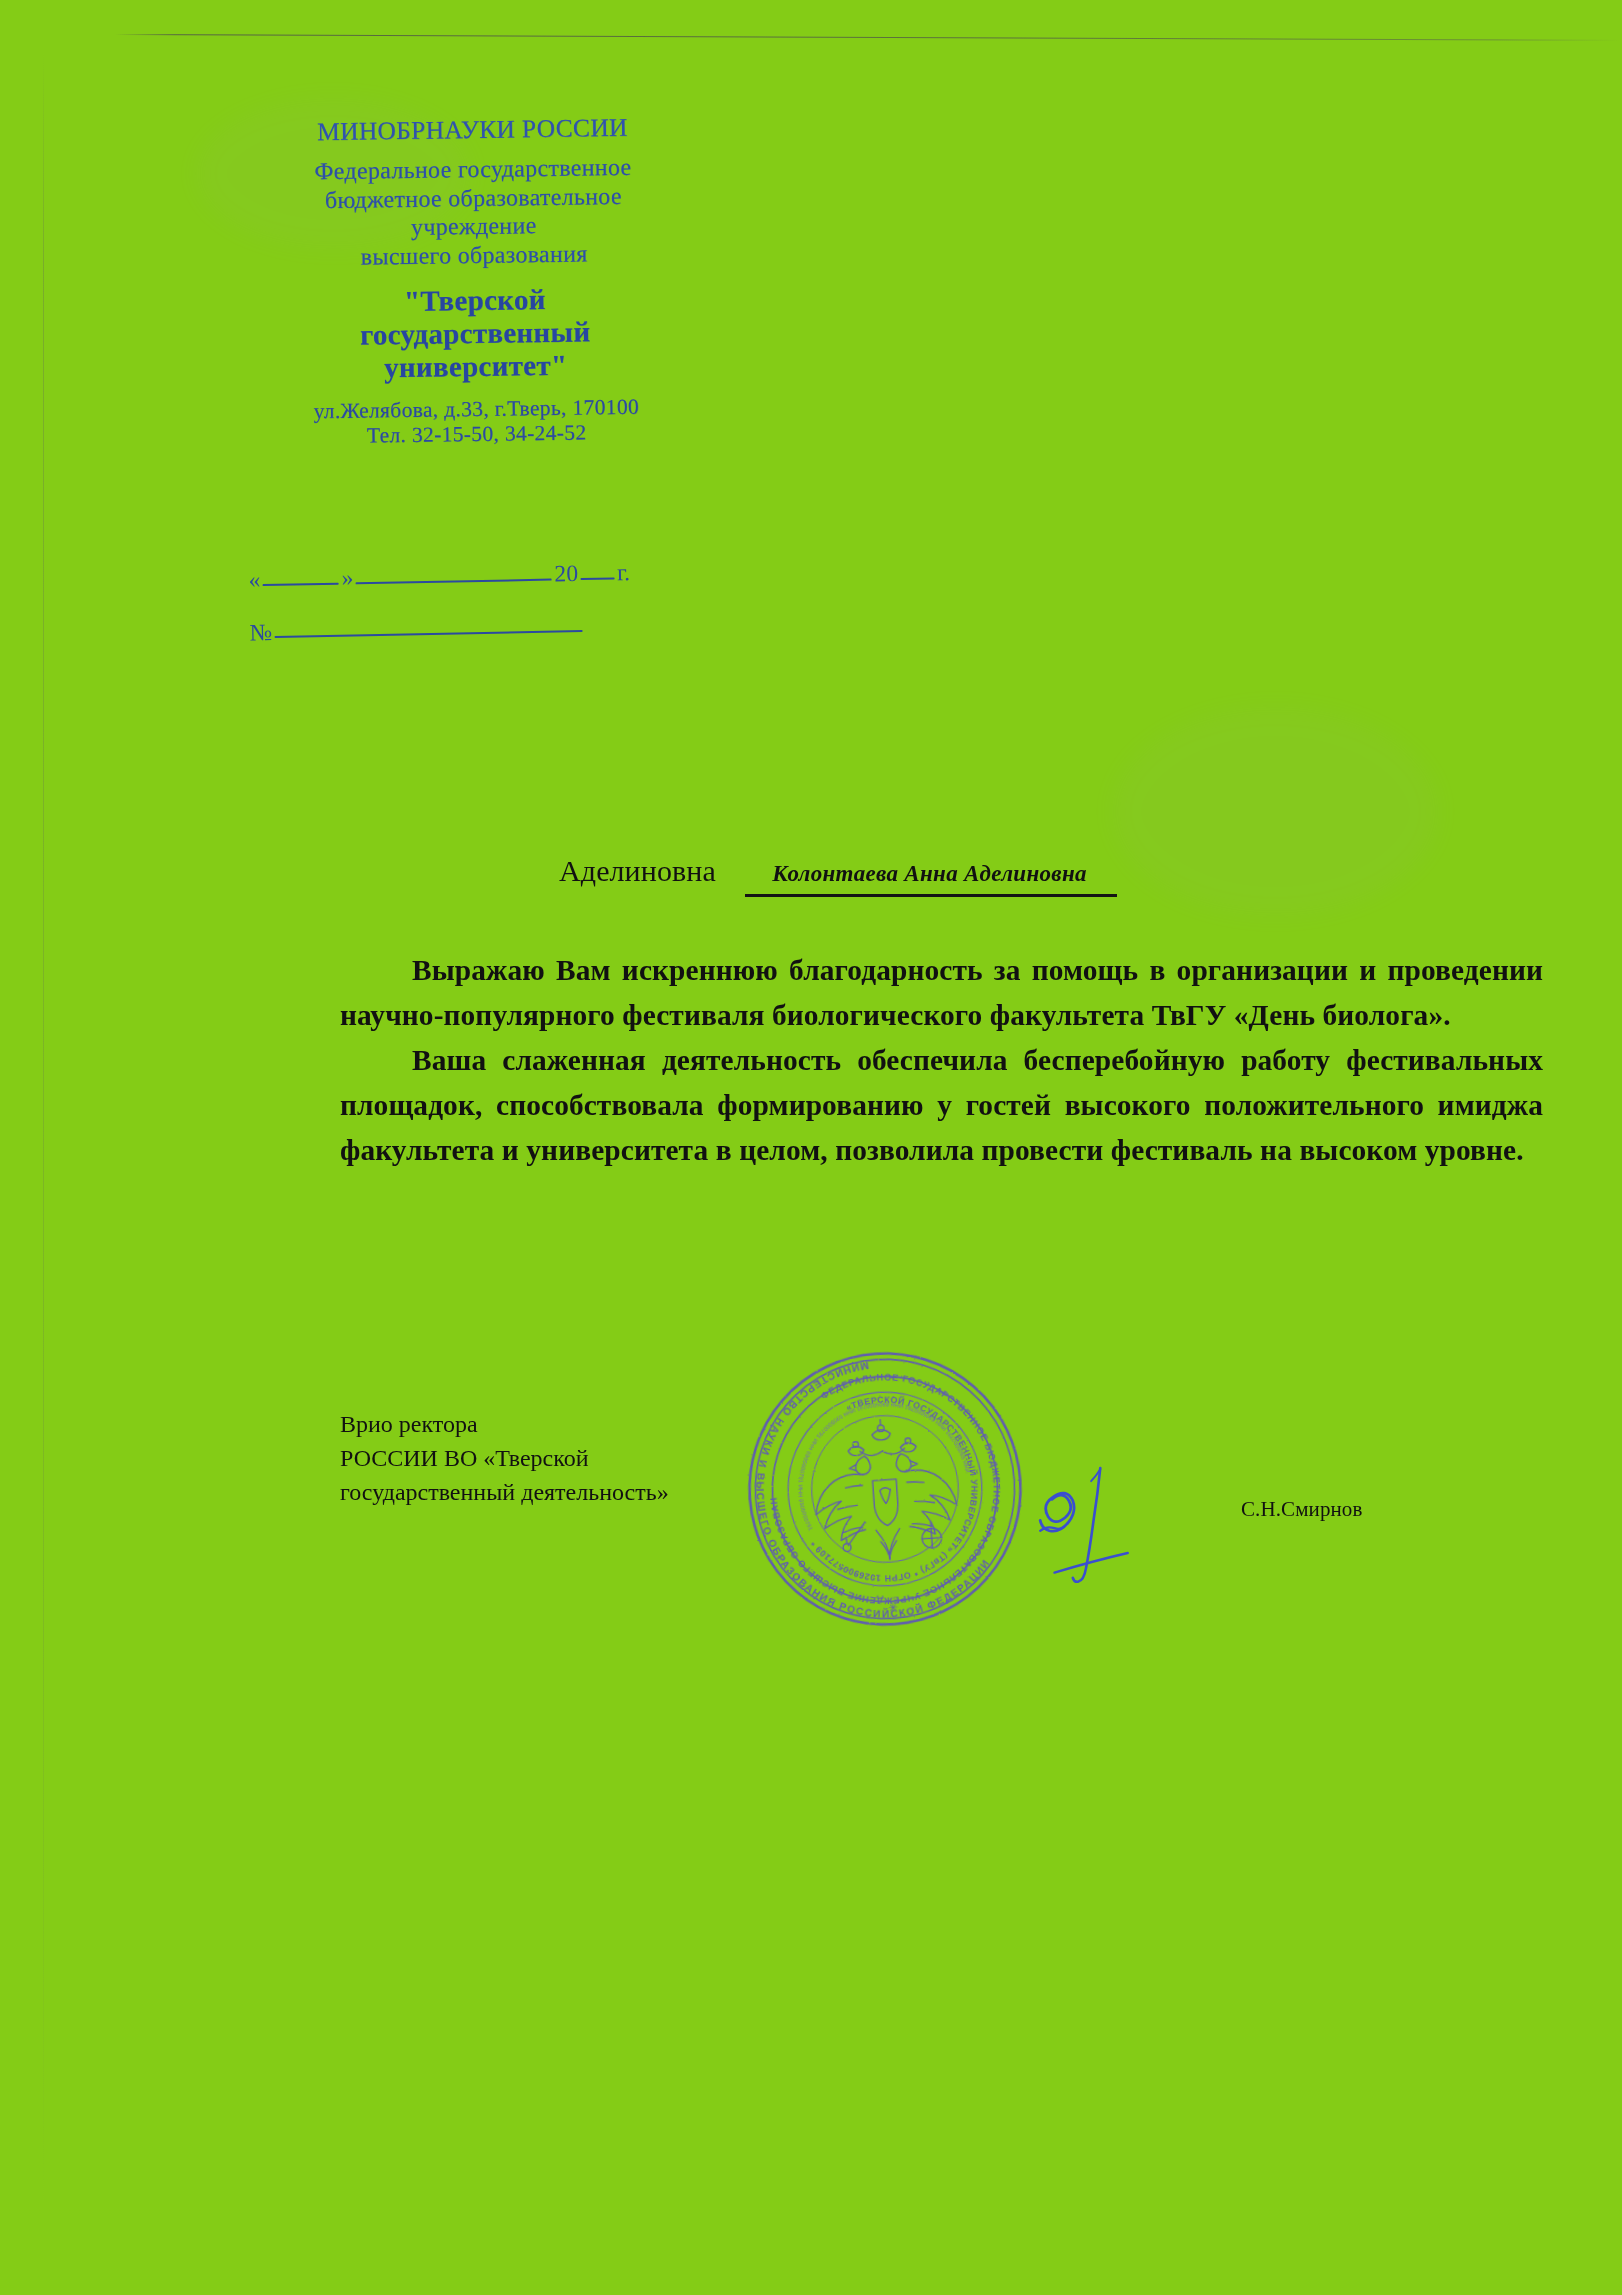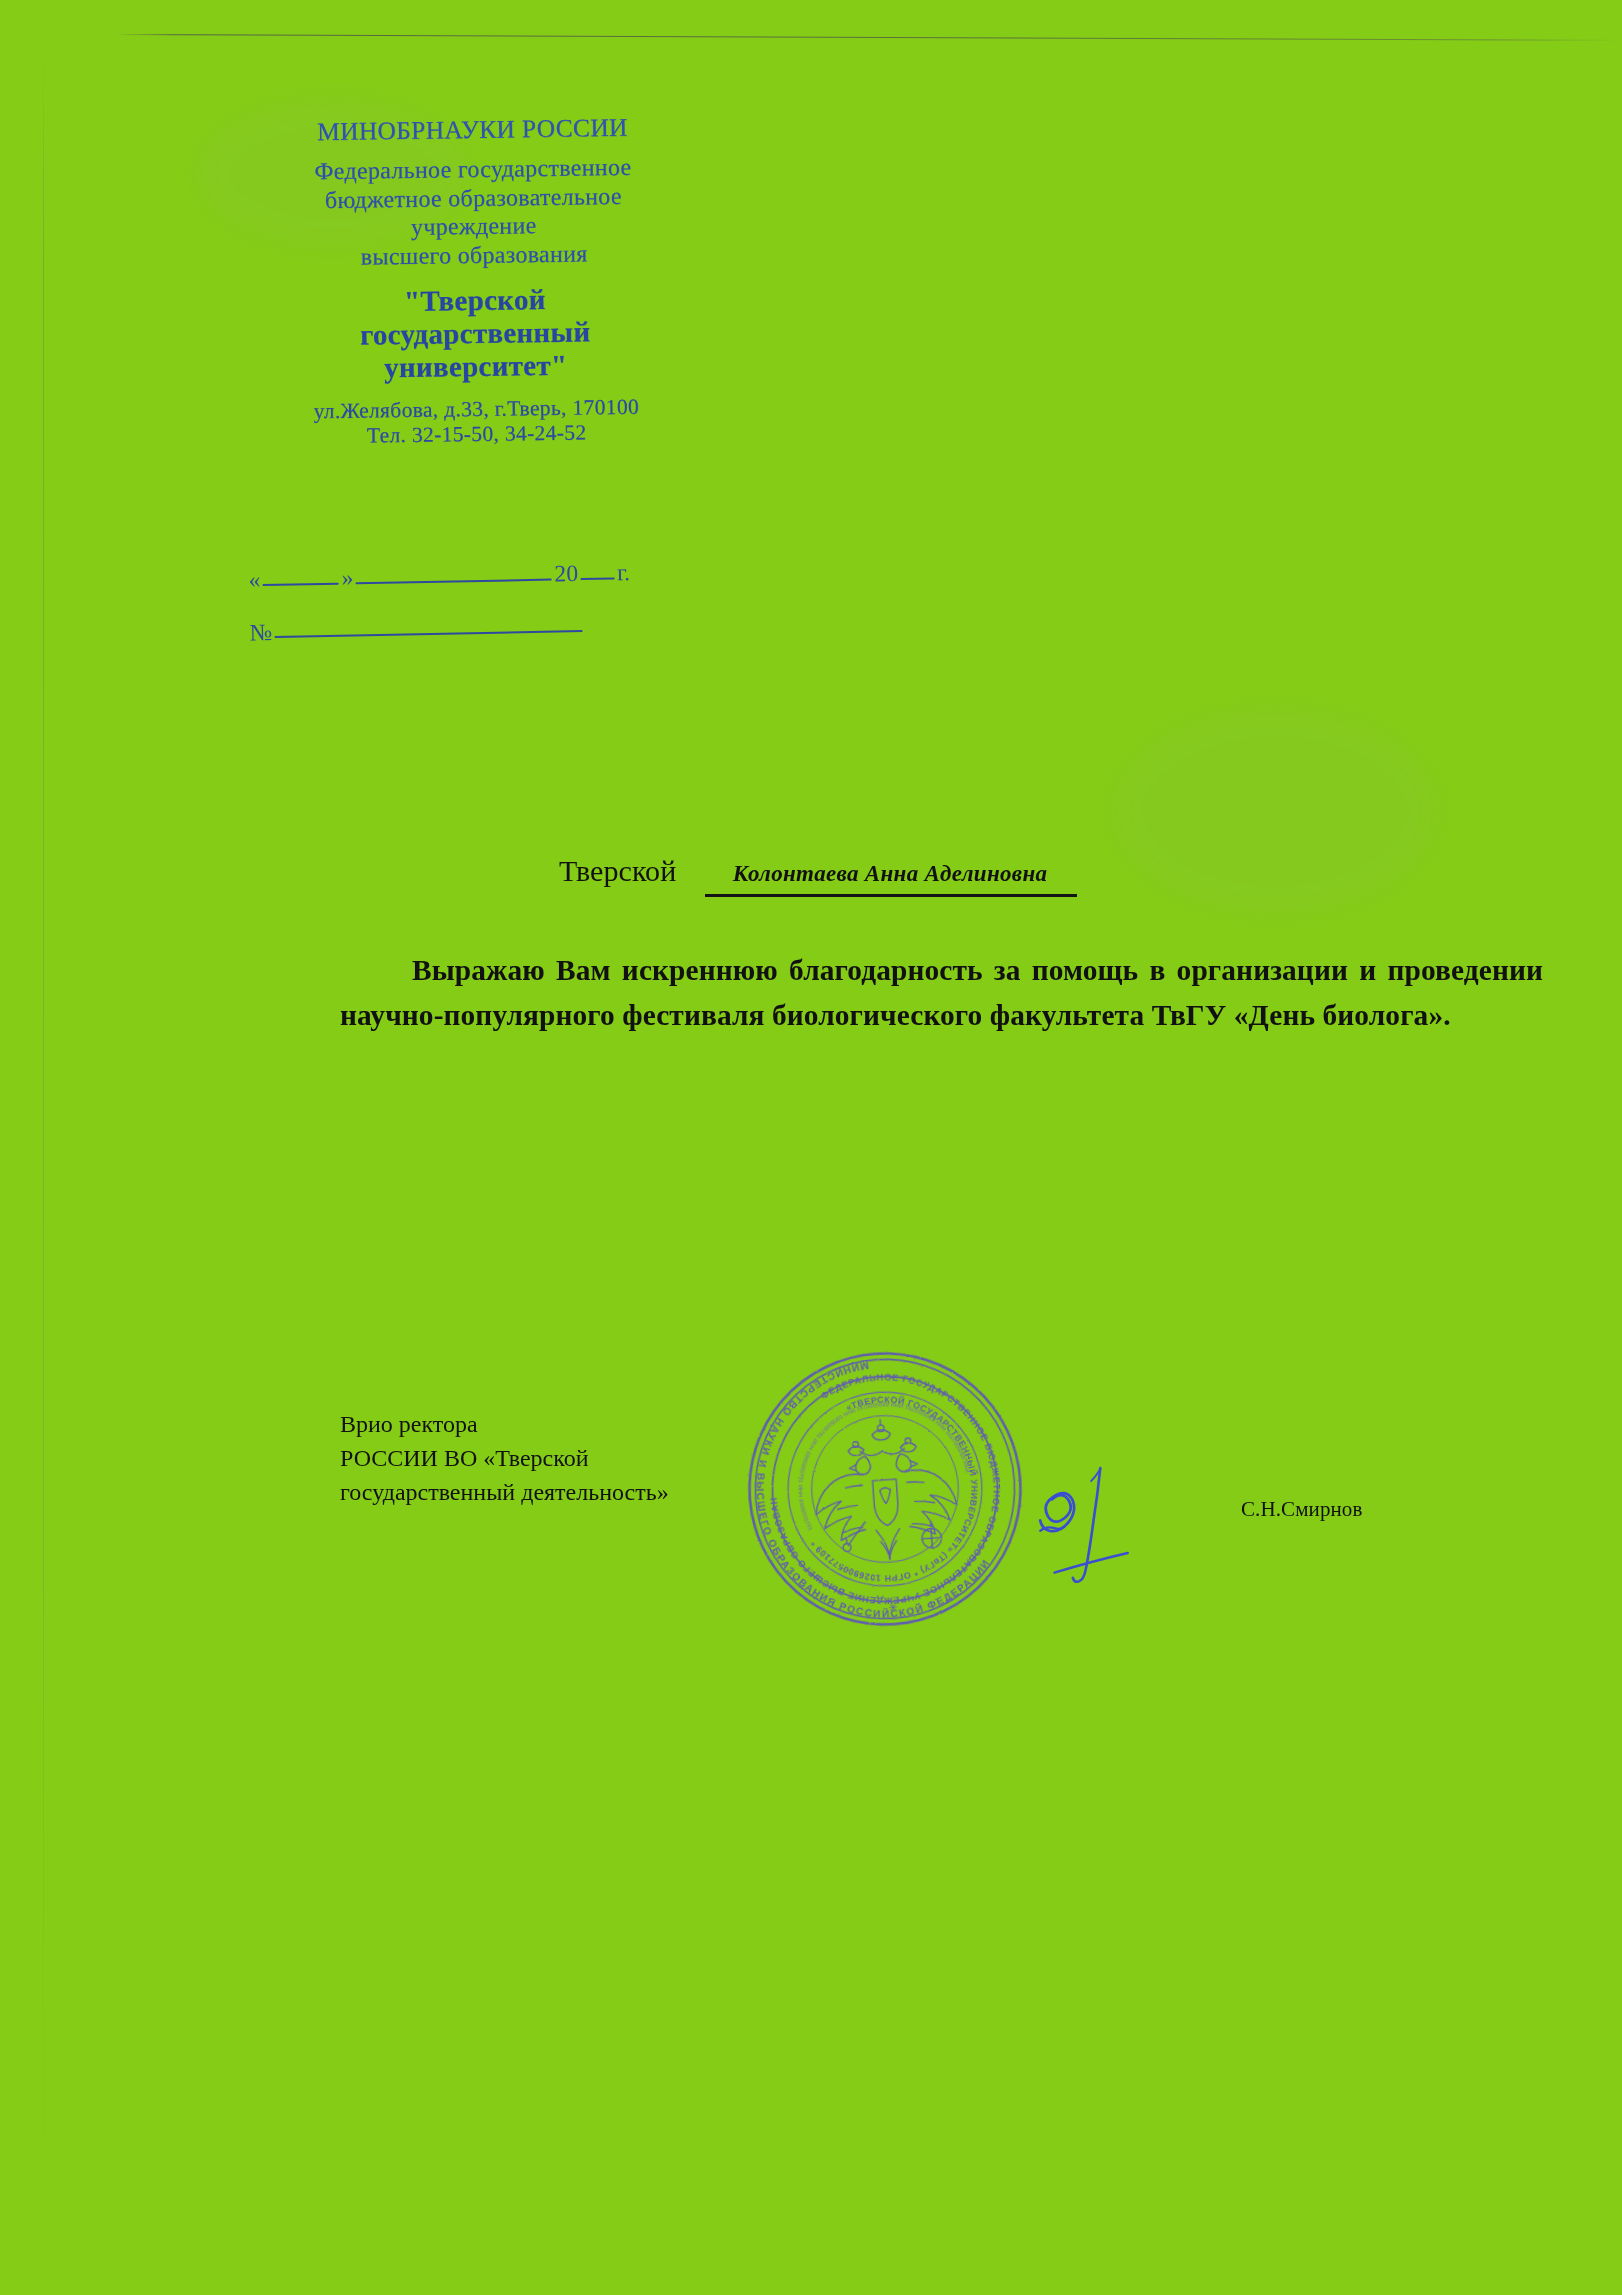--- a/index.html
+++ b/index.html
@@ -246,28 +246,29 @@
       <span class="rule r-year"></span>
       <span class="txt">г.</span>
     </div>
     <div class="blank-row second">
       <span class="txt">№</span>
       <span class="rule r-num"></span>
     </div>
   </div>
 
   <div id="addressee">
-    <span class="salutation">Тверской</span>
+    <span class="salutation">Аделиновна</span>
     <span class="recipient-wrap">
       <span class="recipient">Колонтаева Анна Аделиновна</span>
     </span>
   </div>
 
   <div id="body-text">
     <p>Выражаю Вам искреннюю благодарность за помощь в организации и проведении научно-популярного фестиваля биологического факультета ТвГУ «День биолога».</p>
+    <p>Ваша слаженная деятельность обеспечила бесперебойную работу фестивальных площадок, способствовала формированию у гостей высокого положительного имиджа факультета и университета в целом, позволила провести фестиваль на высоком уровне.</p>
   </div>
 
   <div id="signature-block">
     <div class="sig-left">
       <div>Врио ректора</div>
       <div>РОССИИ ВО «Тверской</div>
       <div>государственный деятельность»</div>
     </div>
   </div>
   <div id="signer-name">С.Н.Смирнов</div>

